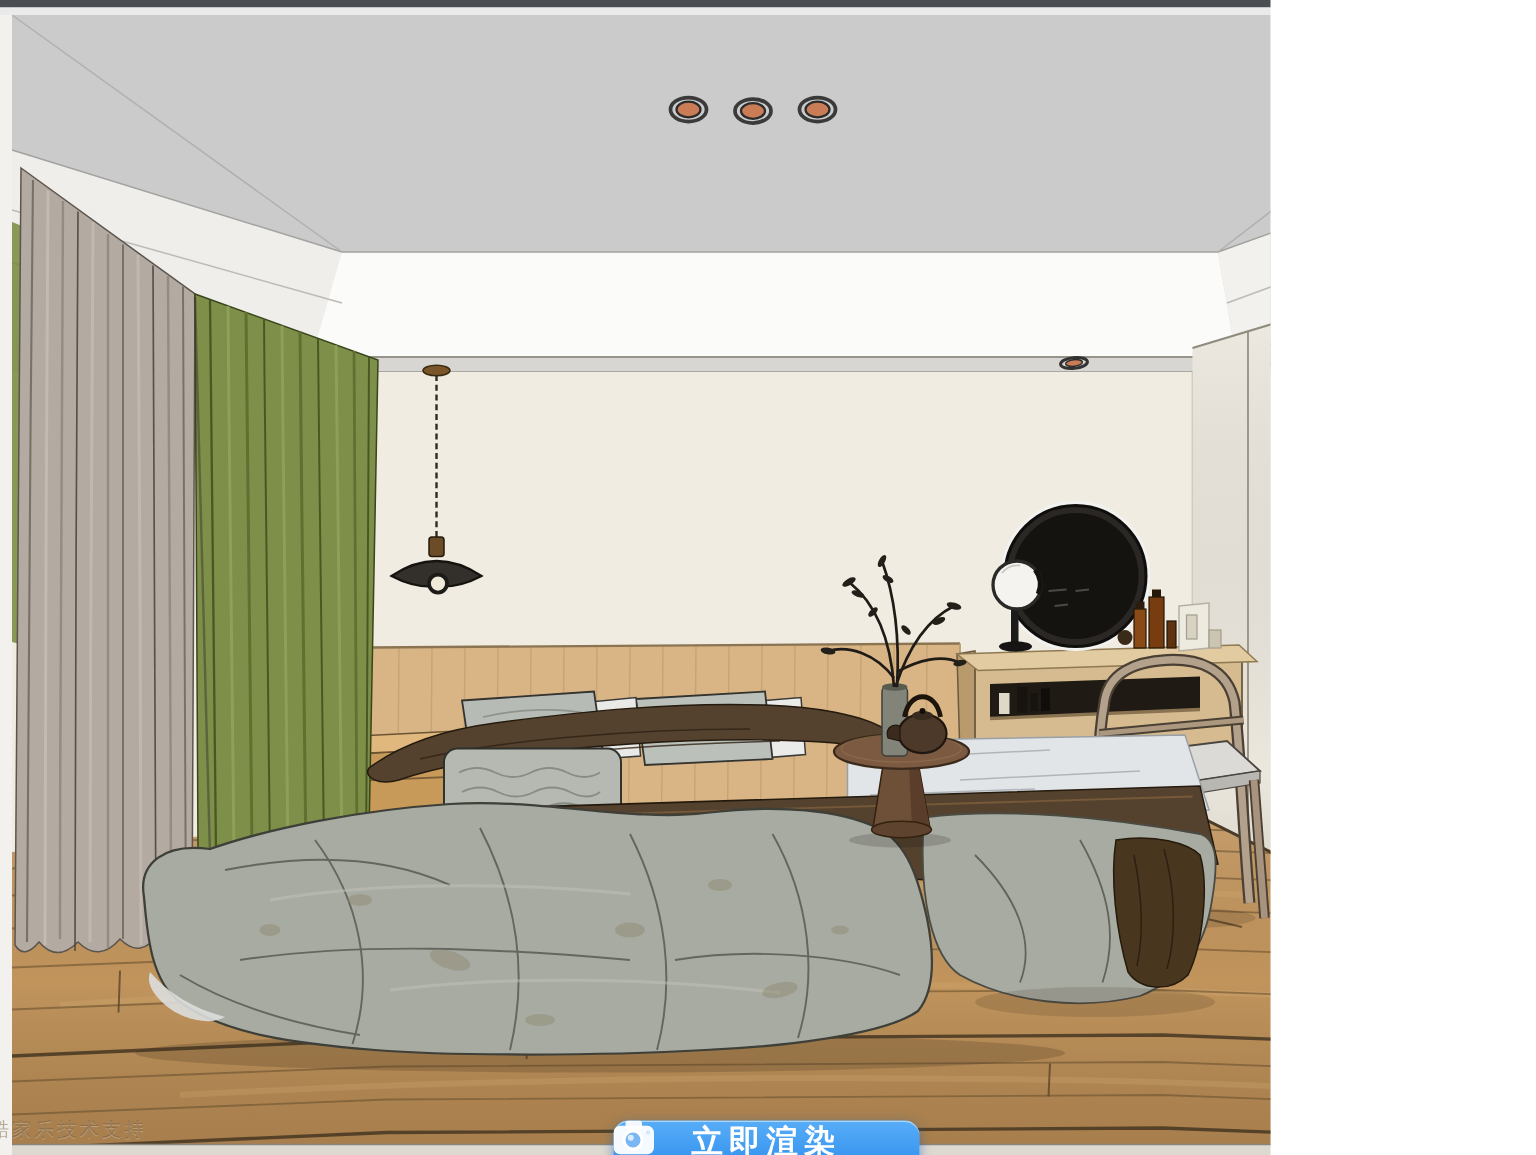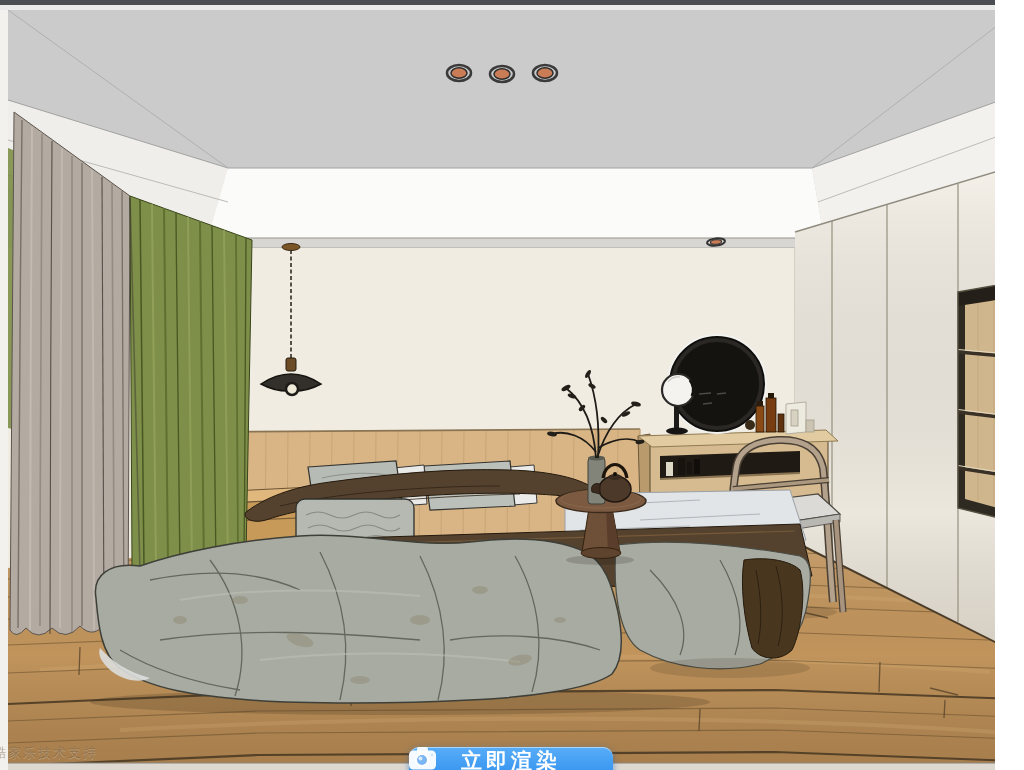--- a/index.html
+++ b/index.html
@@ -1,16 +1,16 @@
 <!DOCTYPE html>
 <html style="--ceiling: #cbcbcb; --cove: #fbfbf9; --wall: #f1ece2; --panel: #d9b586; --floor: #c1945c; --beige: #b3aaa2; --green: #7d8f48; --duvet: #a8aba1; --brown: #55422e; --downlight: #c97c55; --btnTop: #58adf8; --btnBottom: #1e82e8; --btnText: #ffffff;"><head>
 <meta charset="utf-8">
 <style>
   html,body{margin:0;padding:0;background:#ffffff;}
-  .stage{position:relative;width:995px;height:770px;overflow:hidden;
+  .stage{position:relative;width:847px;height:770px;overflow:hidden;
          font-family:"Liberation Sans", sans-serif;background:#fff;}
   .stage svg{position:absolute;left:0;top:0;}
 
   
   .f-ceiling{fill:var(--ceiling)} .f-cove{fill:var(--cove)} .f-wall{fill:var(--wall)}
   .f-panel{fill:var(--panel)}     .f-floor{fill:var(--floor)}
   .f-beige{fill:var(--beige)}     .f-green{fill:var(--green)}
   .f-duvet{fill:var(--duvet)}     .f-brown{fill:var(--brown)}
   .f-down{fill:var(--downlight)}
 

